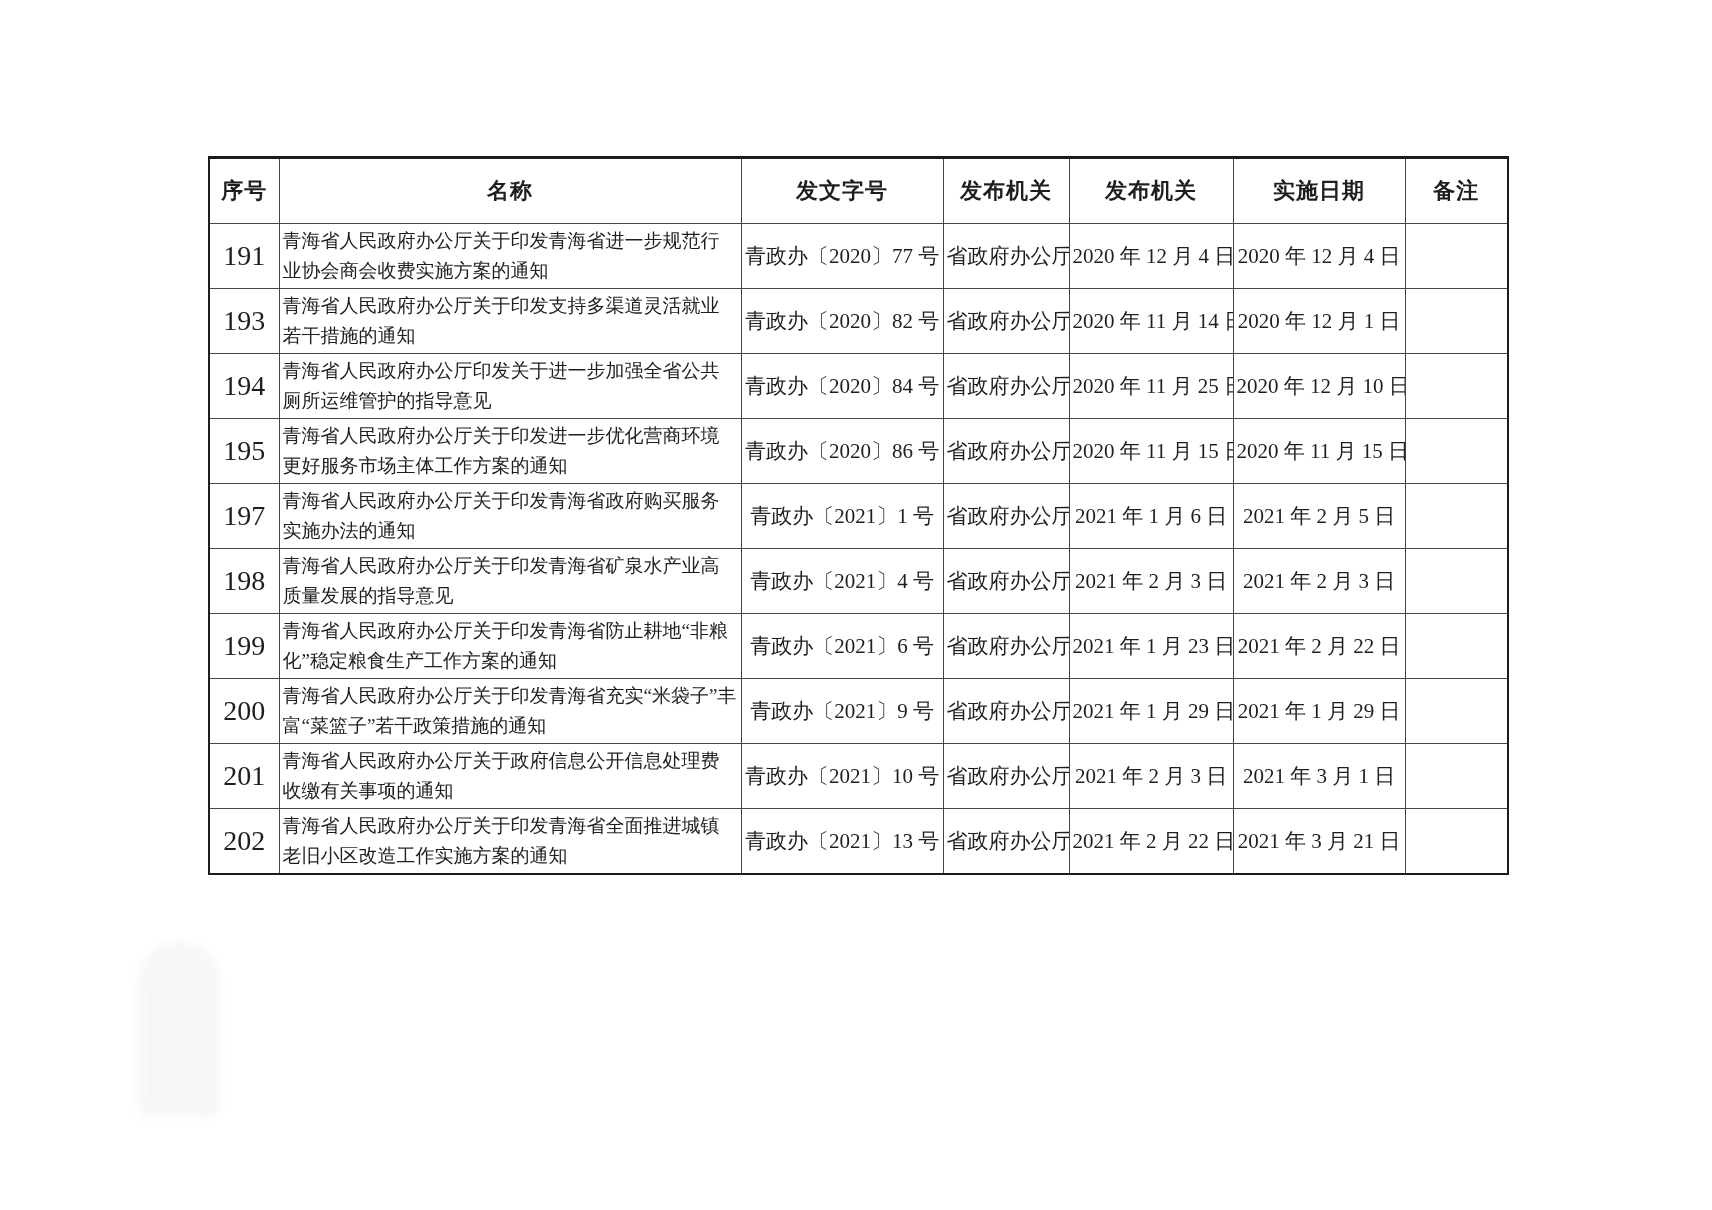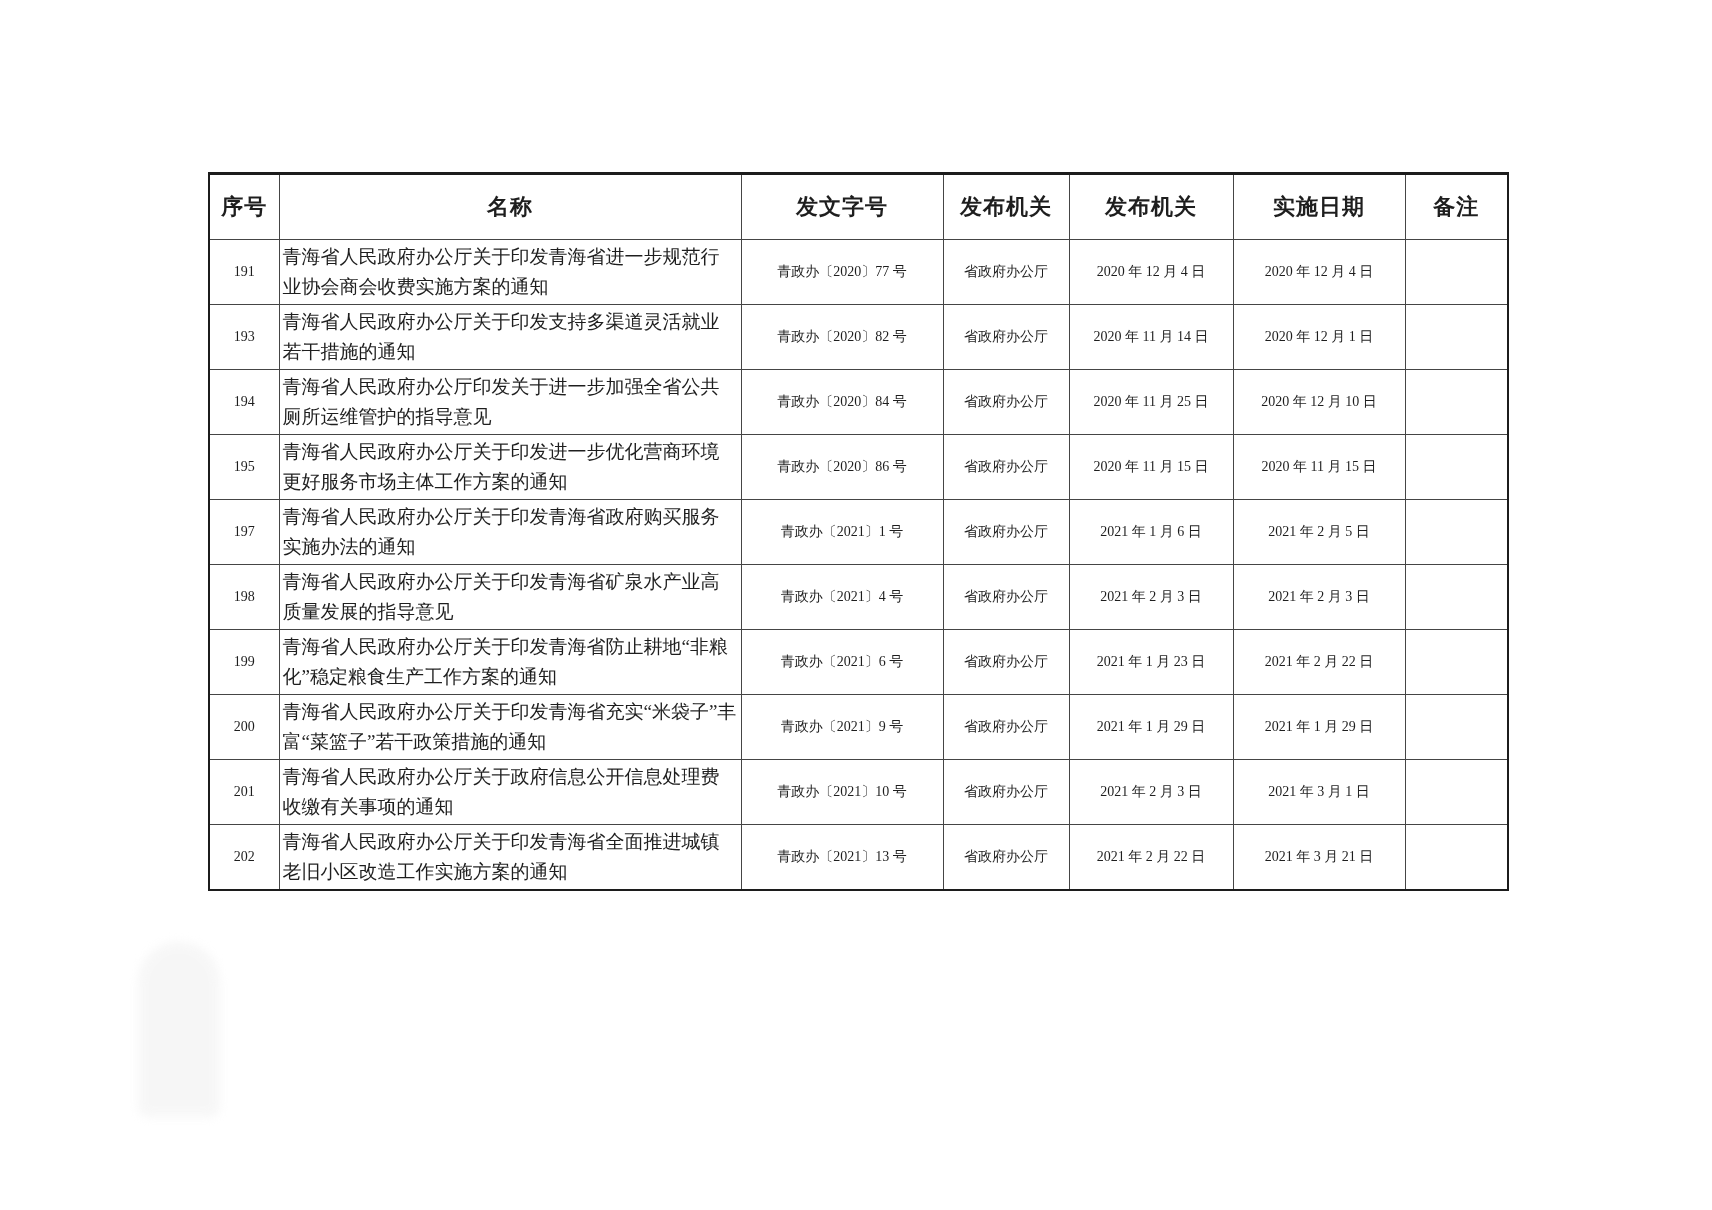--- a/index.html
+++ b/index.html
@@ -27,21 +27,21 @@
     width: 82px;
     height: 175px;
     background: #efefef;
     opacity: 0.5;
     filter: blur(5px);
     border-radius: 40px 40px 10px 10px;
   }
   table.doc-table {
     position: absolute;
     left: 208px;
-    top: 172px;
+    top: 156px;
     width: 1299px;
     border-collapse: collapse;
     table-layout: fixed;
     border: 2px solid #1c1c1c;
     border-top-width: 3px;
   }
   .doc-table th, .doc-table td {
     border: 1px solid #454545;
     vertical-align: middle;
     overflow: hidden;
@@ -54,30 +54,30 @@
     padding: 0 2px;
     letter-spacing: 1px;
   }
   .doc-table td {
     font-size: 19px;
     height: 64px;
     text-align: center;
     padding: 0 3px;
   }
   td.cell-serial {
-    font-size: 14px;
+    font-size: 28px;
   }
   td.cell-name {
     text-align: left;
     padding: 0 3px;
     line-height: 30px;
   }
   td.cell-docno, td.cell-agency, td.cell-date {
     white-space: nowrap;
-    font-size: 14px;
+    font-size: 21px;
   }
 </style>
 </head>
 <body>
 
 <div class="page">
 
   <div class="watermark"></div>
 
   <table class="doc-table">

